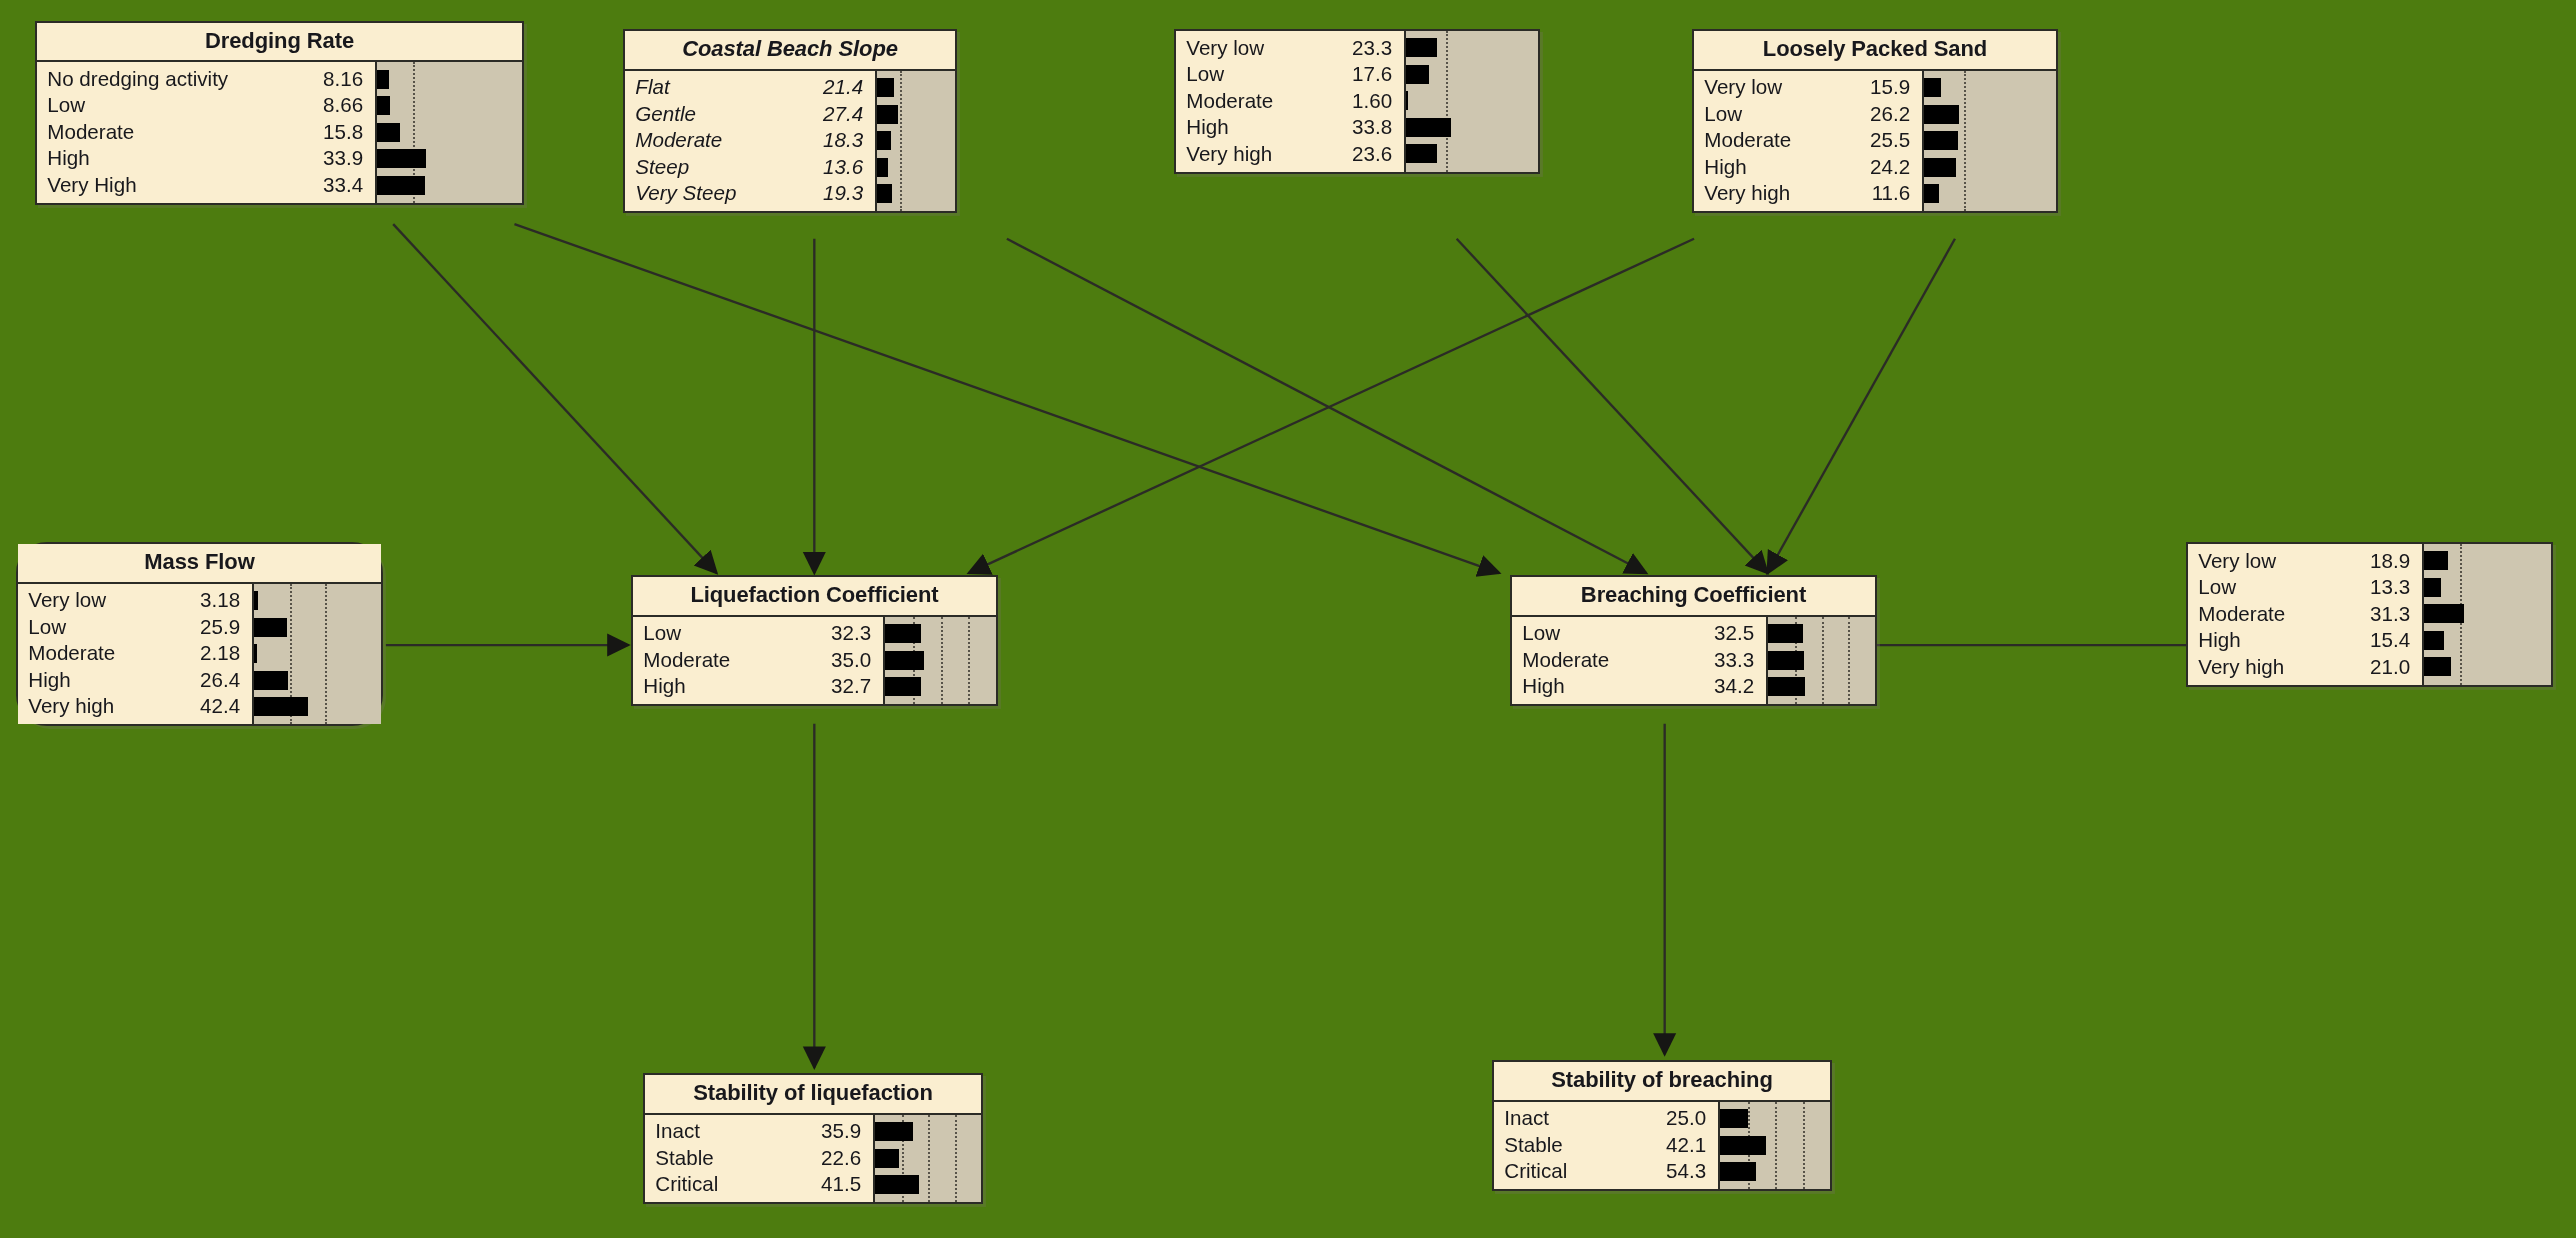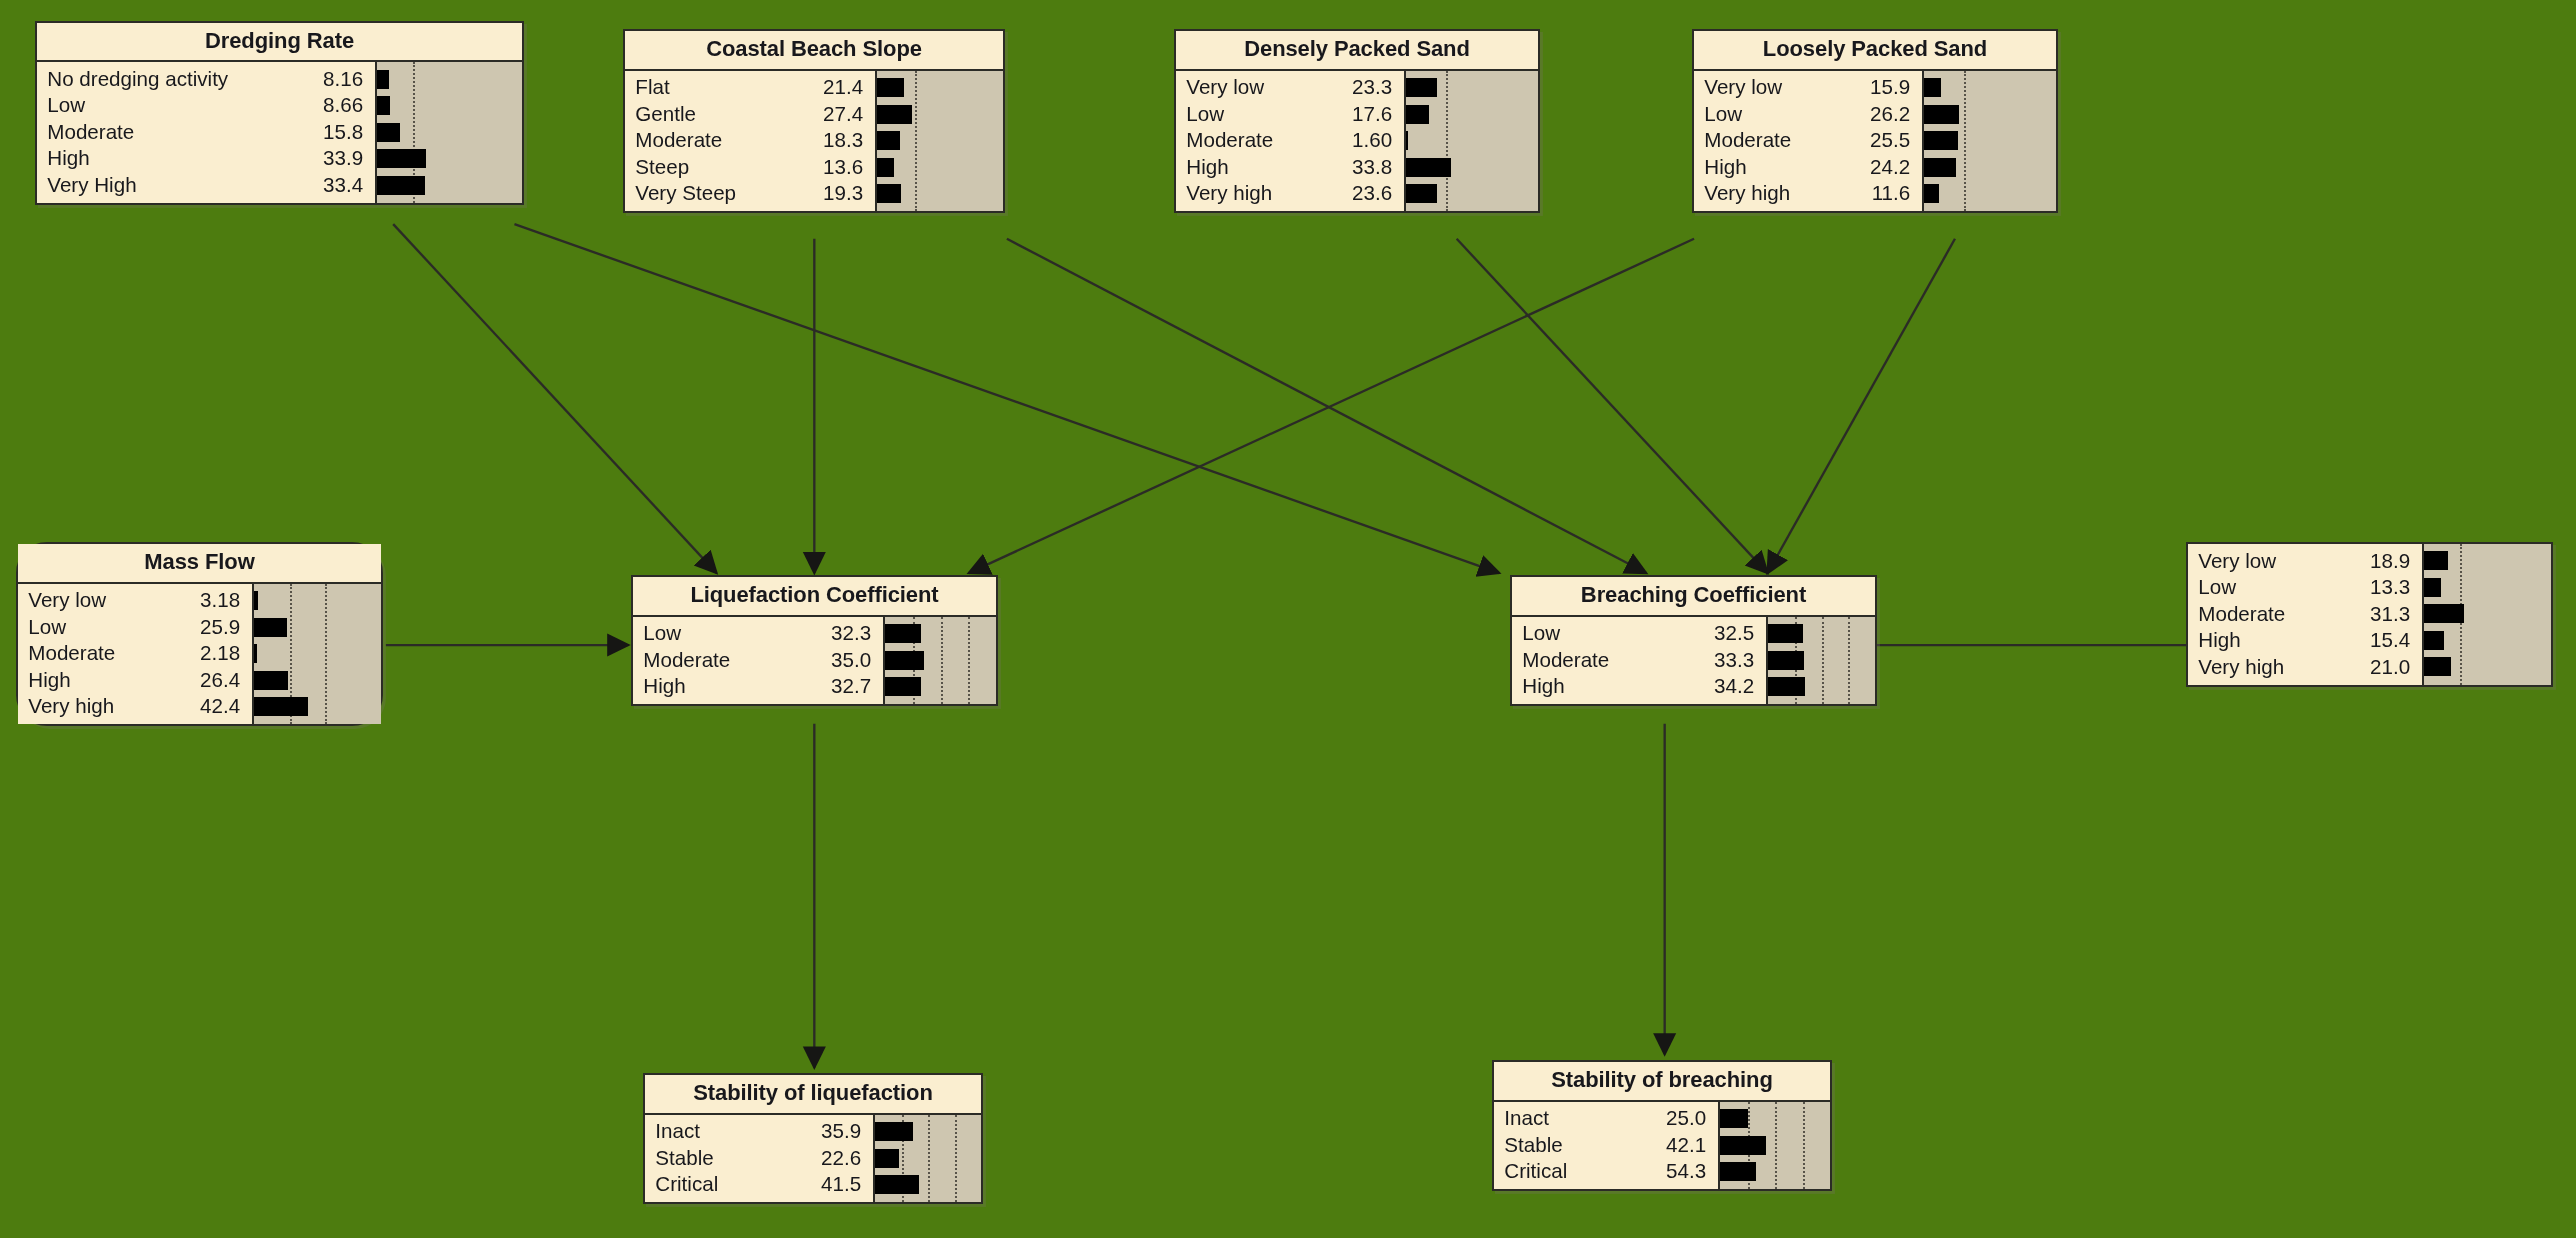--- a/index.html
+++ b/index.html
@@ -180,21 +180,21 @@
           <div class="bar-row">
             <div class="bar" style="width: 33.9%;"></div>
           </div>
           <div class="bar-row">
             <div class="bar" style="width: 33.4%;"></div>
           </div>
         </div>
     </div>
   </div>
 
-  <div class="node node-cbs" style="left:623px; top:29px; width:382px;">
+  <div class="node node-cbs" style="left:623px; top:29px; width:334px;font-style:italic;">
     <div class="node-title">Coastal Beach Slope</div>
     <div class="node-body">
       <div class="state-col" style="width:250px;">
         <div class="row">
           <span class="row-label">Flat</span>
           <span class="row-value">21.4</span>
         </div>
         <div class="row">
           <span class="row-label">Gentle</span>
           <span class="row-value">27.4</span>
@@ -227,21 +227,20 @@
             <div class="bar" style="width: 13.6%;"></div>
           </div>
           <div class="bar-row">
             <div class="bar" style="width: 19.3%;"></div>
           </div>
         </div>
     </div>
   </div>
 
   <div class="node node-dps" style="left:1174px; top:29px; width:366px;">
-    <div class="node-title">Densely Packed Sand</div>
     <div class="node-body">
       <div class="state-col" style="width:228px;">
         <div class="row">
           <span class="row-label">Very low</span>
           <span class="row-value">23.3</span>
         </div>
         <div class="row">
           <span class="row-label">Low</span>
           <span class="row-value">17.6</span>
         </div>

